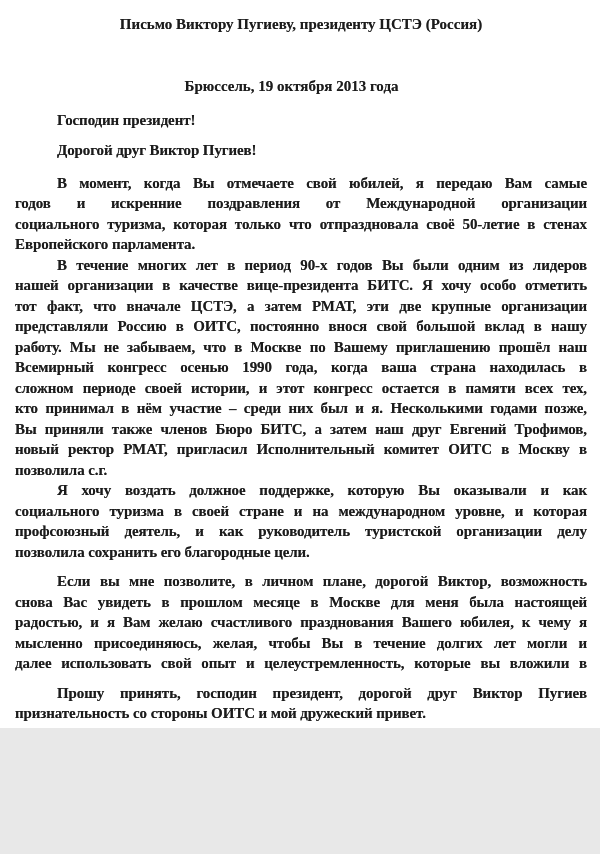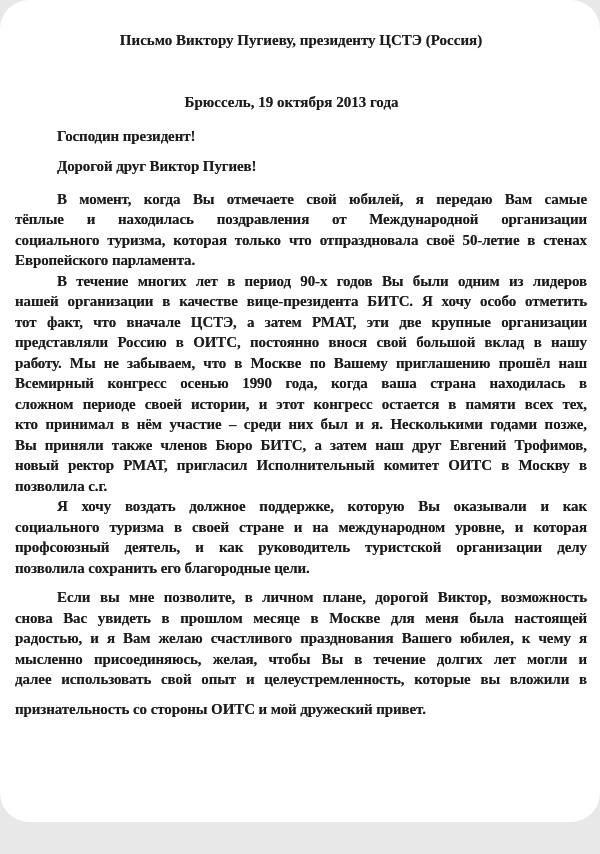--- a/index.html
+++ b/index.html
@@ -3,33 +3,32 @@
 <meta charset="utf-8">
 <style>
   html, body {
     margin: 0;
     padding: 0;
     background: #e8e8e8;
   }
   .page {
     position: relative;
     width: 600px;
-    height: 822px;
+    height: 728px;
     margin: 0;
     background: #ffffff;
     box-sizing: border-box;
-    padding: 30px 13px 0 15px;
+    padding: 14px 13px 0 15px;
     overflow: hidden;
     font-family: "Liberation Serif", "DejaVu Serif", serif;
     font-weight: bold;
     font-size: 15px;
     line-height: 20.5px;
     color: #1c1c1c;
     text-shadow: 0 0 0.35px rgba(20,20,20,0.55);
-    border-radius: 29px;
   }
   .b-title {
     text-align: center;
     line-height: 21px;
     white-space: nowrap;
   }
   .b-date {
     margin-top: 41px;
     text-align: center;
     padding-right: 19px;
@@ -64,21 +63,21 @@
   <div class="para b-sal1">
       <div class="line first last">Господин президент!</div>
     </div>
 
   <div class="para b-sal2">
       <div class="line first last">Дорогой друг Виктор Пугиев!</div>
     </div>
 
   <div class="para b-p1">
       <div class="line first">В момент, когда Вы отмечаете свой юбилей, я передаю Вам самые</div>
-      <div class="line">тёплые и находилась поздравления от Международной организации</div>
+      <div class="line">годов и искренние поздравления от Международной организации</div>
       <div class="line">социального туризма, которая только что отпраздновала своё 50-летие в стенах</div>
       <div class="line last">Европейского парламента.</div>
     </div>
 
   <div class="para b-p2">
       <div class="line first">В течение многих лет в период 90-х годов Вы были одним из лидеров</div>
       <div class="line">нашей организации в качестве вице-президента БИТС. Я хочу особо отметить</div>
       <div class="line">тот факт, что вначале ЦСТЭ, а затем РМАТ, эти две крупные организации</div>
       <div class="line">представляли Россию в ОИТС, постоянно внося свой большой вклад в нашу</div>
       <div class="line">работу. Мы не забываем, что в Москве по Вашему приглашению прошёл наш</div>
@@ -99,16 +98,17 @@
 
   <div class="para b-p4">
       <div class="line first">Если вы мне позволите, в личном плане, дорогой Виктор, возможность</div>
       <div class="line">снова Вас увидеть в прошлом месяце в Москве для меня была настоящей</div>
       <div class="line">радостью, и я Вам желаю счастливого празднования Вашего юбилея, к чему я</div>
       <div class="line">мысленно присоединяюсь, желая, чтобы Вы в течение долгих лет могли и</div>
       <div class="line">далее использовать свой опыт и целеустремленность, которые вы вложили в</div>
     </div>
 
   <div class="para b-p5">
+      <div class="line first">Прошу принять, господин президент, дорогой друг Виктор Пугиев</div>
       <div class="line last">признательность со стороны ОИТС и мой дружеский привет.</div>
     </div>
 
 </div>
 
 </body></html>

